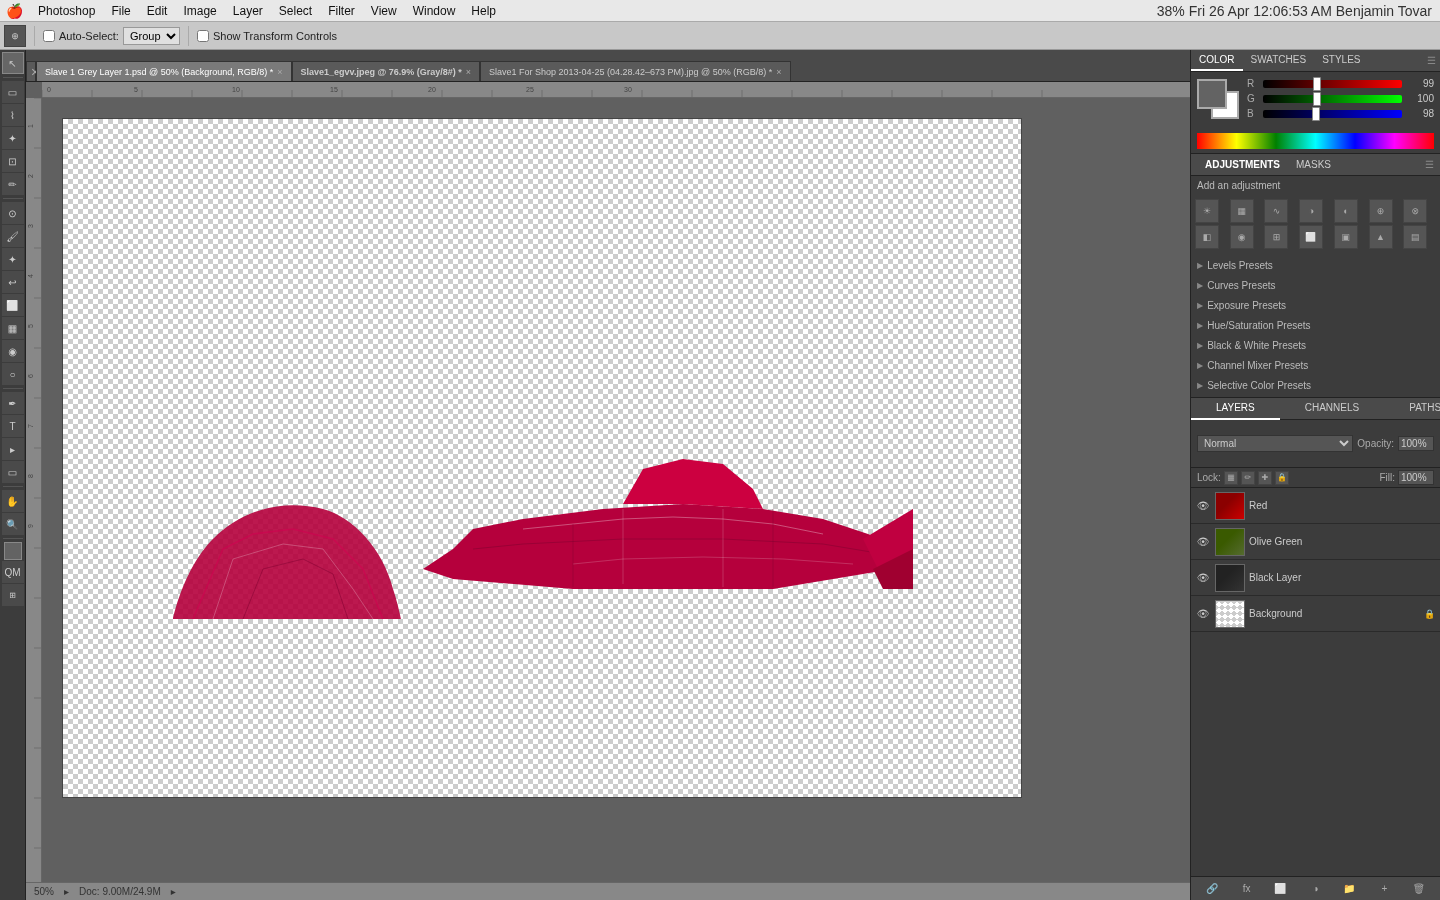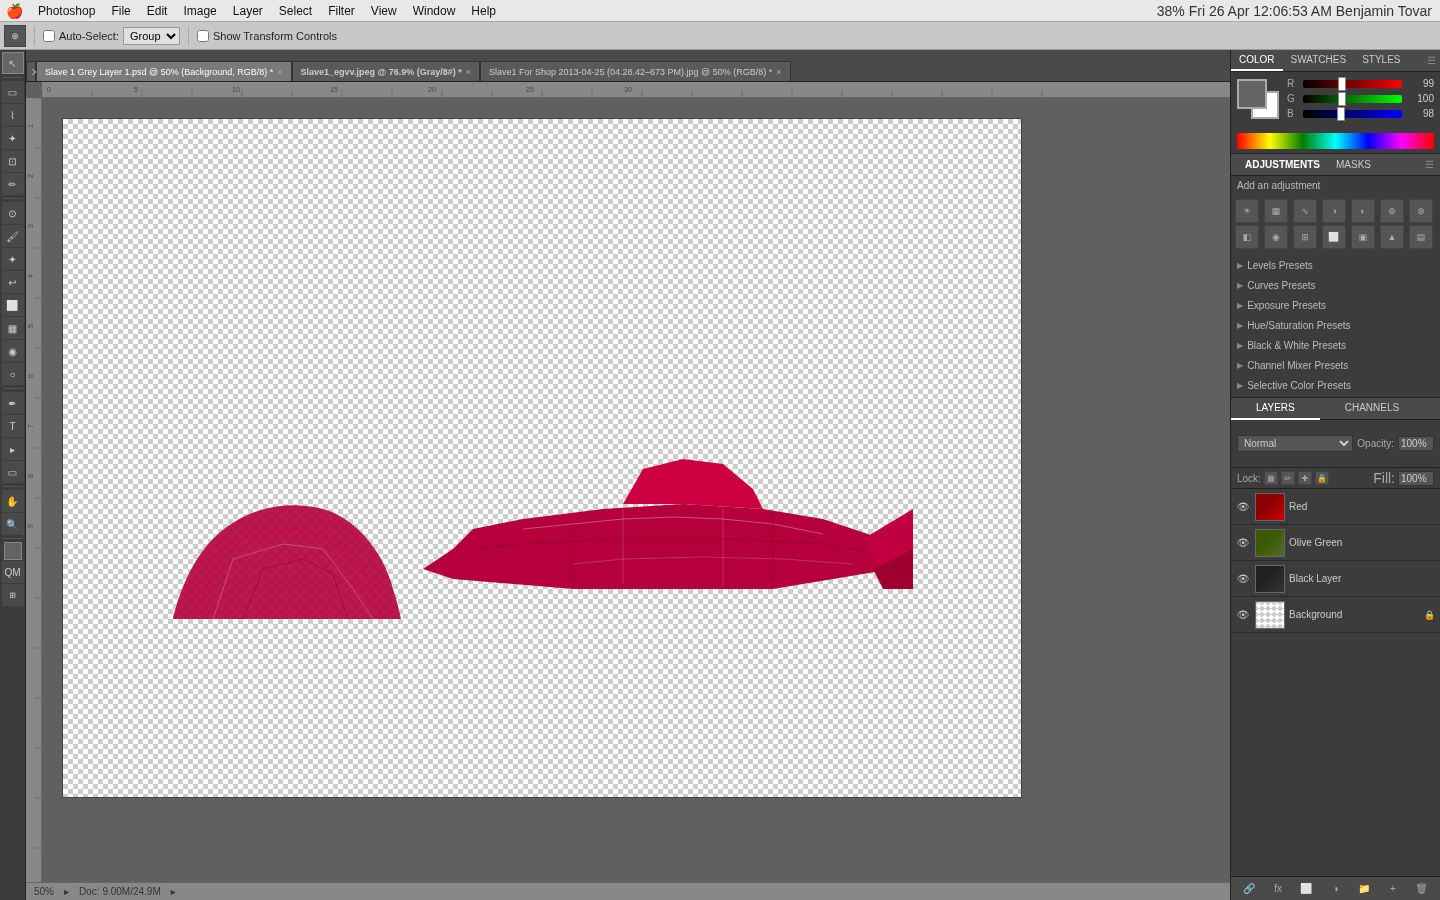--- a/index.html
+++ b/index.html
@@ -86,21 +86,21 @@
 
     
     #statusbar {
       height: 18px; background: #888; border-top: 1px solid #666;
       display: flex; align-items: center; padding: 0 8px; font-size: 10px; color: #333;
       gap: 10px;
     }
 
     
     #right-panels {
-      width: 210px; background: #3c3c3c; border-left: 1px solid #222;
+      width: 250px; background: #3c3c3c; border-left: 1px solid #222;
       display: flex; flex-direction: column;
     }
 
     
     #color-panel {
       background: #3c3c3c; border-bottom: 1px solid #222;
     }
     .panel-tab-row {
       display: flex; align-items: center; height: 22px;
       background: #4a4a4a; border-bottom: 1px solid #222;
@@ -515,21 +515,21 @@
         <input type="text" value="100%" style="width: 36px; font-size: 10px; background: rgb(85, 85, 85); border: 1px solid rgb(51, 51, 51); color: rgb(204, 204, 204); padding: 1px 2px;">
       </div>
 
       <div class="lock-row">
         <span style="font-size:10px;color:#aaa;">Lock:</span>
         <div class="lock-icon" title="Lock Transparent Pixels">▦</div>
         <div class="lock-icon" title="Lock Image Pixels">✏</div>
         <div class="lock-icon" title="Lock Position">✚</div>
         <div class="lock-icon" title="Lock All">🔒</div>
         <span style="flex:1;"></span>
-        <span style="font-size:14px;color:#aaa;margin-left:24px;">Fill:</span>
+        <span style="font-size:10px;color:#aaa;margin-left:24px;">Fill:</span>
         <input type="text" value="100%" style="width: 36px; font-size: 10px; background: rgb(85, 85, 85); border: 1px solid rgb(51, 51, 51); color: rgb(204, 204, 204); padding: 1px 2px;">
       </div>
 
       <div class="scroll-container">
         <div class="layer-item">
           <div class="layer-eye">👁</div>
           <div class="layer-thumb layer-thumb-red"></div>
           <span class="layer-name">Red</span>
         </div>
         <div class="layer-item">

